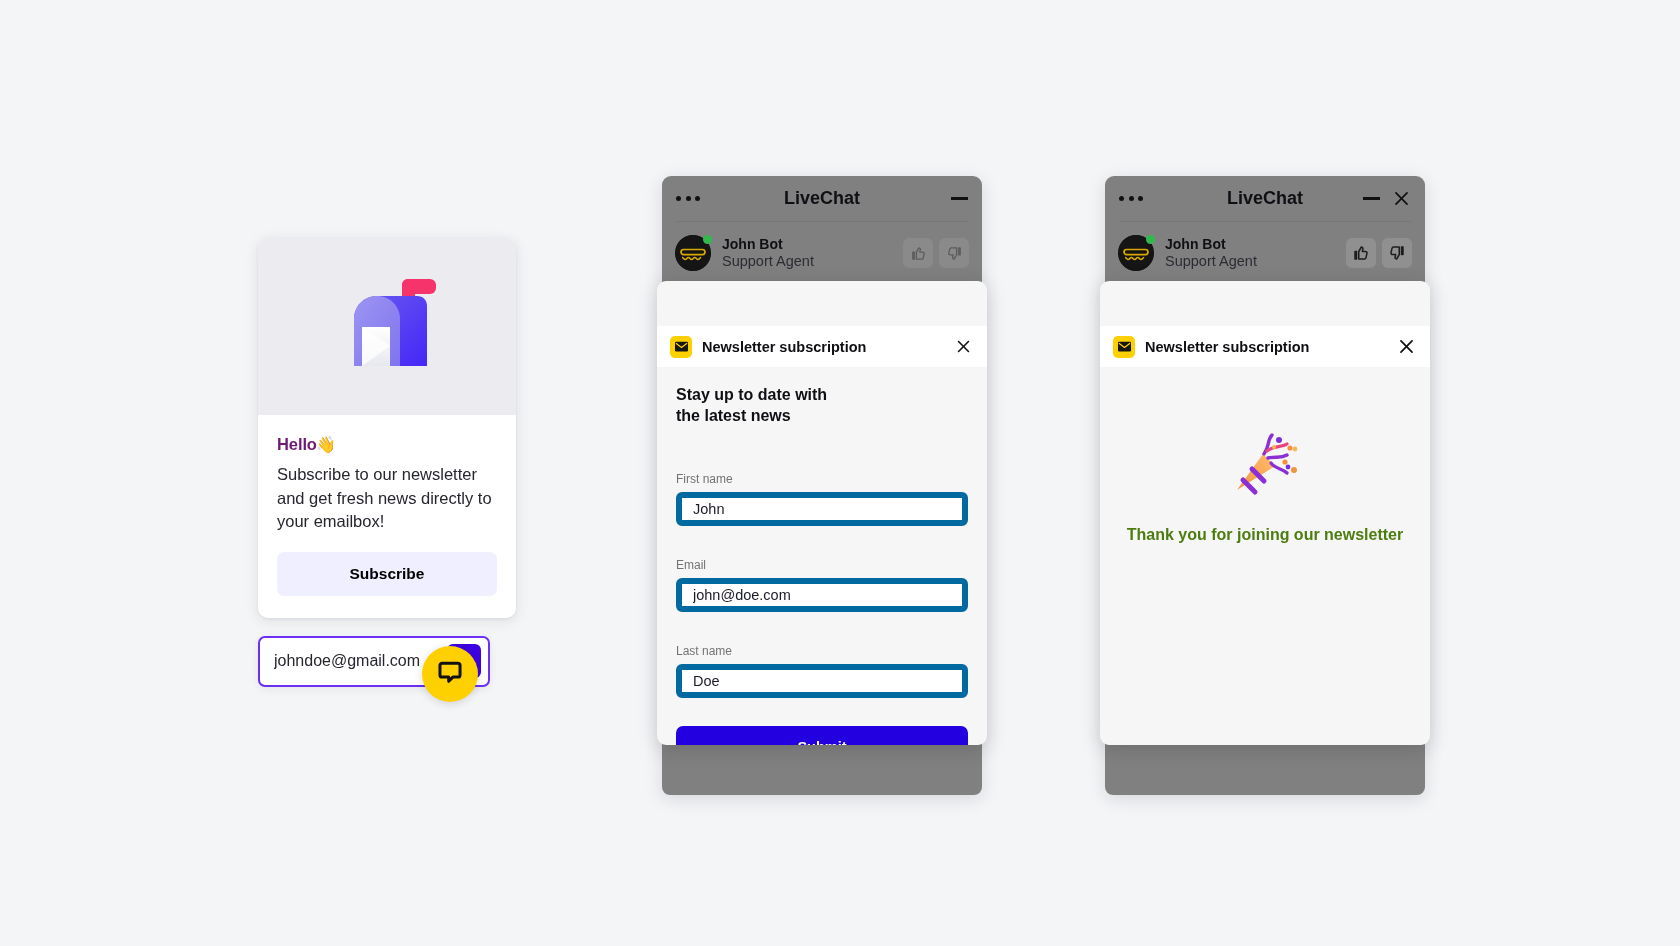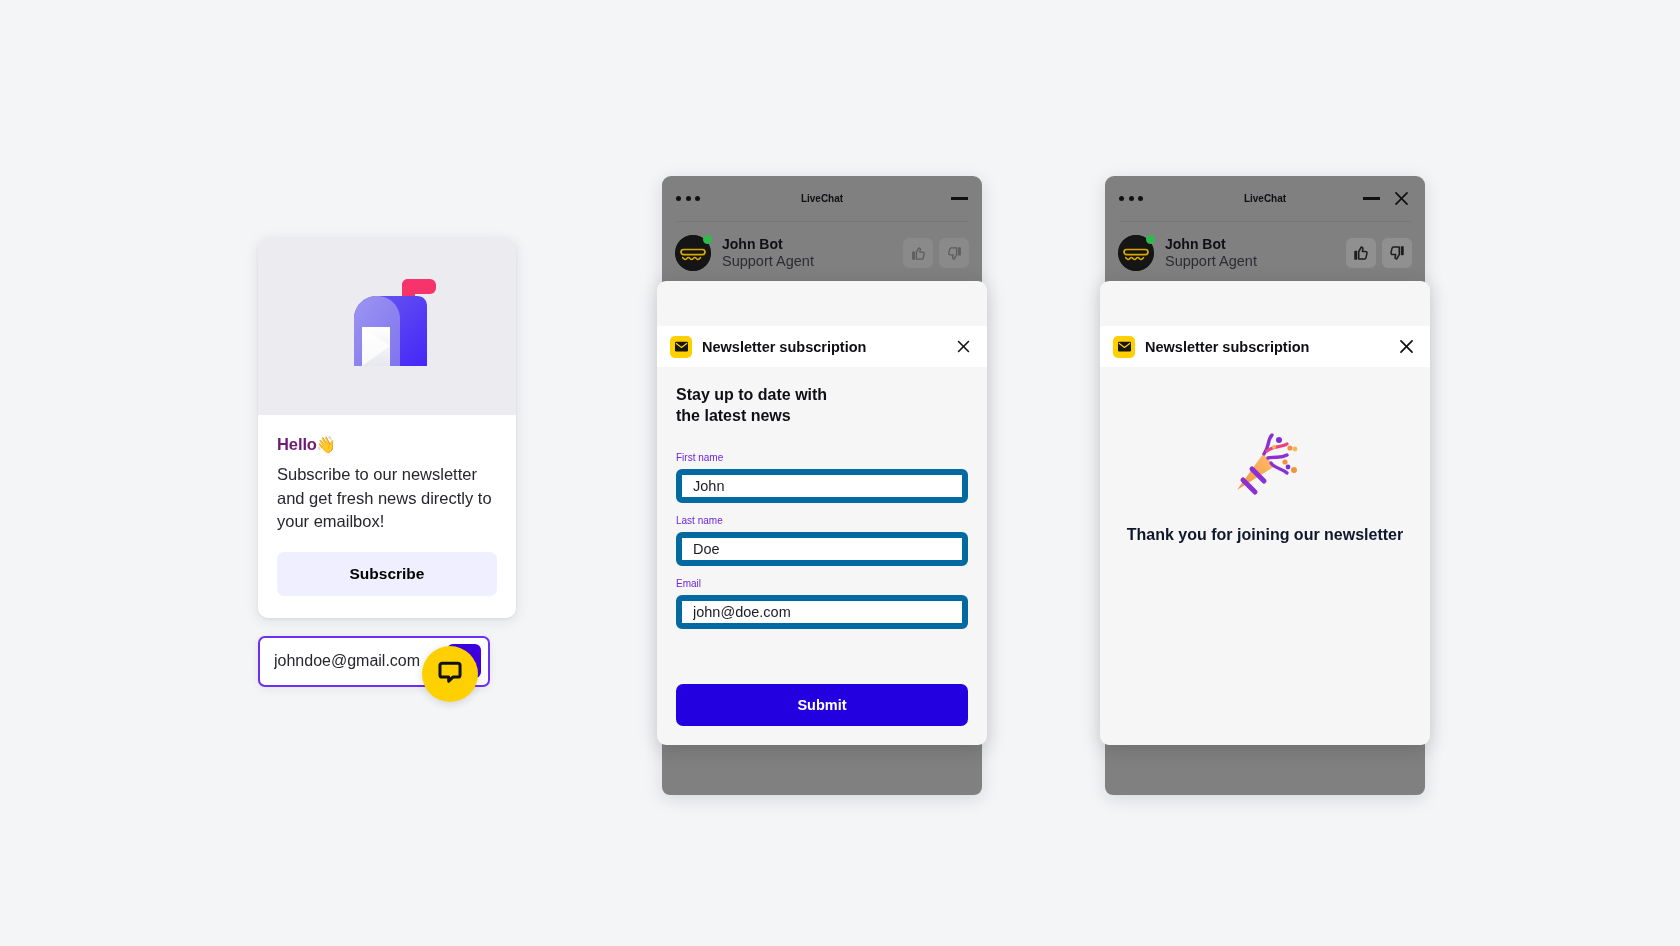--- a/index.html
+++ b/index.html
@@ -121,21 +121,21 @@
     display: flex; align-items: center;
     padding: 0 14px;
     position: relative;
   }
   .cw-dots { display: flex; gap: 4.5px; }
   .cw-dots i { width: 5px; height: 5px; border-radius: 50%; background: #111; display: block; }
   .cw-title {
     position: absolute;
     left: 0; right: 0;
     text-align: center;
-    font-size: 10px;
+    font-size: 18px;
     font-weight: 700;
     color: #0f0f14;
     pointer-events: none;
   }
   .cw-winbtns { margin-left: auto; display: flex; align-items: center; gap: 11px; z-index: 2; }
   .cw-btn { background: transparent; border: none; cursor: pointer; display: flex; align-items: center; justify-content: center; padding: 0; }
   .cw-min { width: 18px; height: 18px; }
   .cw-min i { display: block; width: 17px; height: 2.2px; background: #111; }
   .cw-close { width: 20px; height: 20px; }
 
@@ -213,21 +213,21 @@
   .dlg-heading {
     font-size: 16px;
     font-weight: 700;
     color: #0f0f14;
     line-height: 21px;
     margin-bottom: 26px;
     white-space: pre-line;
   }
 
   .field { margin-bottom: 12px; }
-  .field-label { font-size: 10px; color: #6d28d9; margin-bottom: 6px; }
+  .field-label { font-size: 12px; color: #737373; margin-bottom: 6px; margin-top: 20px; }
   .field-input {
     width: 100%;
     height: 34px;
     border: 6px solid #0369a1;
     border-radius: 6px;
     background: #ffffff;
     font-family: "Liberation Sans", sans-serif;
     font-size: 14.5px;
     color: #1b1b26;
     padding: 0 11px;
@@ -255,21 +255,21 @@
     padding-top: 28px;
   }
   .success-emoji {
     width: 96px; height: 96px;
     display: flex; align-items: center; justify-content: center;
     margin-bottom: 18px;
   }
   .success-text {
     font-size: 16px;
     font-weight: 700;
-    color: #0f172a;
+    color: #4d7c0f;
     text-align: center;
   }
 </style>
 </head>
 <body>
 
 <div class="stage">
 
   <div id="left-widget">
 
@@ -397,26 +397,26 @@
     </div>
     <div class="dlg-body">
       <div class="dlg-heading">Stay up to date with
 the latest news</div>
 
       <div class="field">
         <div class="field-label">First name</div>
         <input class="field-input" type="text" value="John" style="">
       </div>
       <div class="field">
+        <div class="field-label">Email</div>
+        <input class="field-input" type="text" value="john@doe.com" style="">
+      </div>
+      <div class="field">
         <div class="field-label">Last name</div>
         <input class="field-input" type="text" value="Doe" style="">
-      </div>
-      <div class="field">
-        <div class="field-label">Email</div>
-        <input class="field-input" type="text" value="john@doe.com" style="">
       </div>
     </div>
     <div class="dlg-footer">
       <button class="dlg-submit">Submit</button>
     </div>
   </div>
 
   <div class="chat-window" id="chat-window-right">
     <div class="cw-dim">
       <div class="cw-titlebar">

